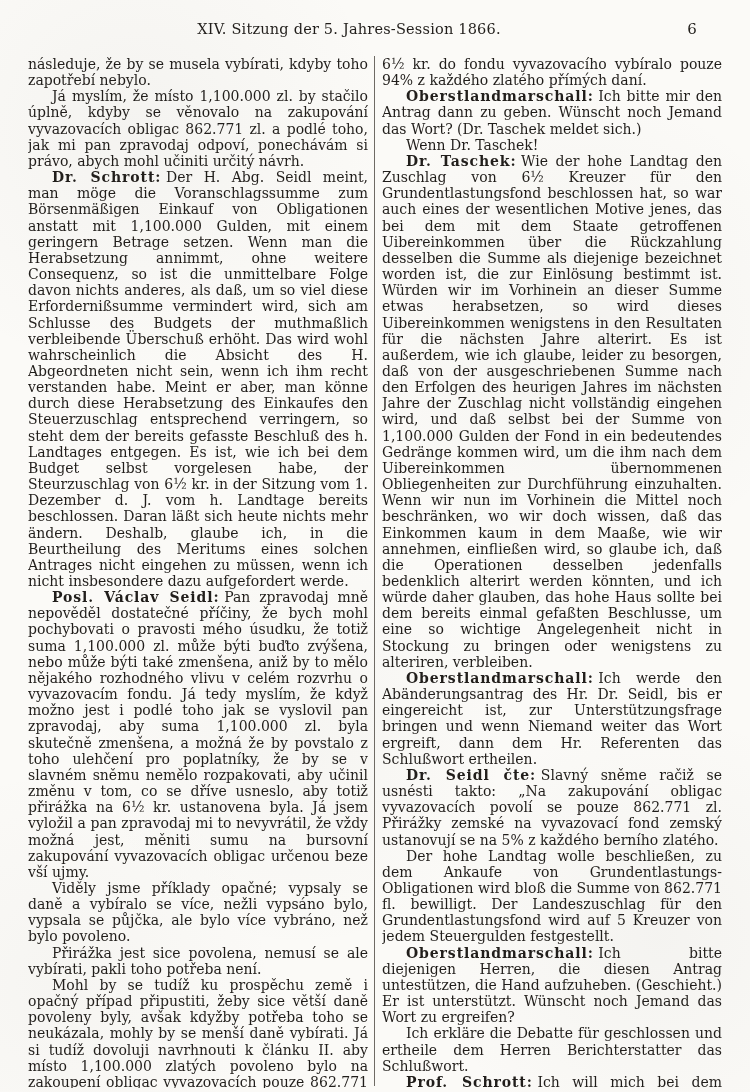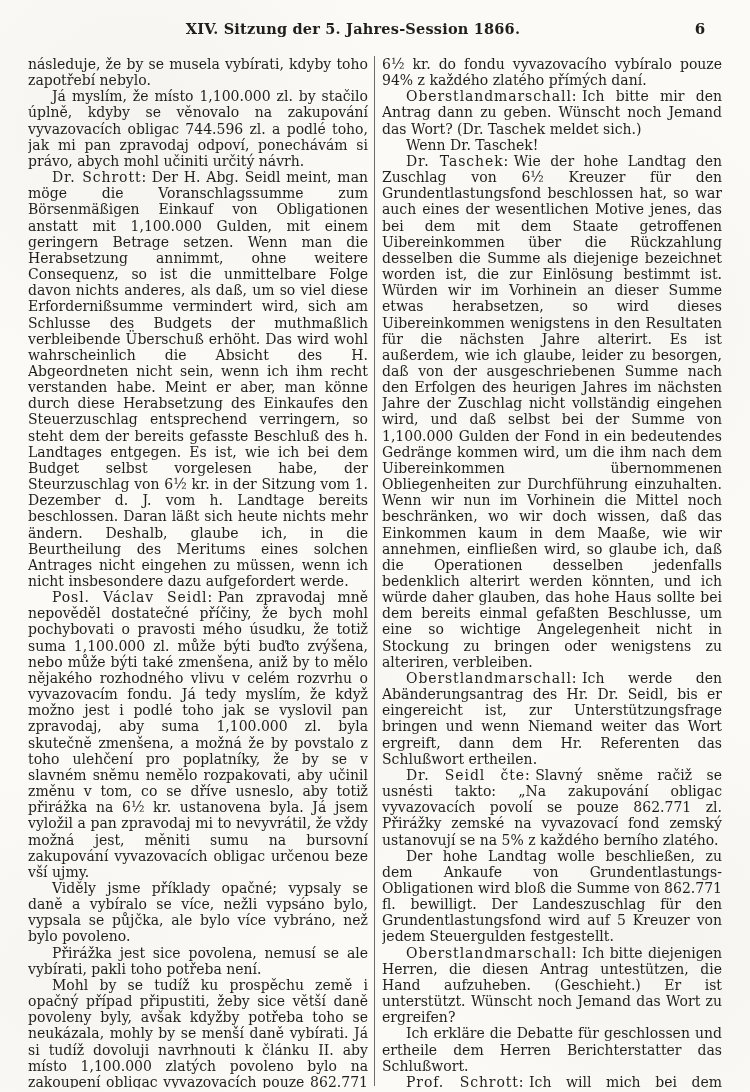--- a/index.html
+++ b/index.html
@@ -15,61 +15,61 @@
   .scan-noise{
     position:absolute;inset:0;pointer-events:none;
     background:
       radial-gradient(circle at 18% 12%, rgba(120,120,115,0.05), transparent 22%),
       radial-gradient(circle at 78% 30%, rgba(120,120,115,0.05), transparent 25%),
       radial-gradient(circle at 40% 68%, rgba(120,120,115,0.04), transparent 24%),
       radial-gradient(circle at 88% 86%, rgba(120,120,115,0.05), transparent 20%),
       radial-gradient(circle at 8% 90%, rgba(120,120,115,0.04), transparent 18%);
   }
   .page-header{
-    position:absolute;top:20px;left:28px;right:28px;
+    position:absolute;top:20px;left:28px;right:36px;
     display:flex;align-items:baseline;
-    font-weight:bold;font-size:14.5px;letter-spacing:0.2px;
+    font-weight:normal;font-size:14.5px;letter-spacing:0.2px;
     white-space:nowrap;
   }
   .hdr-left{flex:1;text-align:center;}
   .hdr-num{width:44px;text-align:center;font-size:15px;}
   .hdr-right{flex:1;text-align:center;}
   .column{
     position:absolute;top:56px;height:1032px;overflow:hidden;
     width:340px;
     font-size:14px;line-height:16.15px;
     text-align:justify;
     hyphens:none;
   }
   .column.left{left:28px;}
   .column.right{left:382px;}
   .divider{
     position:absolute;left:374px;top:56px;height:1030px;width:1px;
     background:#6e6a64;
   }
   p.para{margin:0;text-indent:24px;}
   p.para.cont{text-indent:0;}
-  .speaker{font-weight:normal;letter-spacing:0.9px;}
+  .speaker{font-weight:bold;letter-spacing:0.9px;}
   .speaker:not(:empty){margin-right:0.33em;}
 </style>
 </head>
 <body>
 
 <div class="scan-noise"></div>
 
 <div class="page-header">
   <div class="hdr-left">XIV. Sitzung der 5. Jahres-Session 1866.</div>
   <div class="hdr-num">6</div>
 </div>
 
 <div class="divider"></div>
 
 <div class="column left">
   <p class="para cont"><span class="speaker"></span><span>následuje, že by se musela vybírati, kdyby toho zapotřebí nebylo.</span></p>
-  <p class="para"><span class="speaker"></span><span>Já myslím, že místo 1,100.000 zl. by stačilo úplně, kdyby se věnovalo na zakupování vyvazovacích obligac 744.596 zl. a podlé toho, jak mi pan zpravodaj odpoví, ponechávám si právo, abych mohl učiniti určitý návrh.</span></p>
+  <p class="para"><span class="speaker"></span><span>Já myslím, že místo 1,100.000 zl. by stačilo úplně, kdyby se věnovalo na zakupování vyvazovacích obligac 862.771 zl. a podlé toho, jak mi pan zpravodaj odpoví, ponechávám si právo, abych mohl učiniti určitý návrh.</span></p>
   <p class="para"><span class="speaker">Dr. Schrott:</span><span>Der H. Abg. Seidl meint, man möge die Voranschlagssumme zum Börsenmäßigen Einkauf von Obligationen anstatt mit 1,100.000 Gulden, mit einem geringern Betrage setzen. Wenn man die Herabsetzung annimmt, ohne weitere Consequenz, so ist die unmittelbare Folge davon nichts anderes, als daß, um so viel diese Erfordernißsumme vermindert wird, sich am Schlusse des Budgets der muthmaßlich verbleibende Überschuß erhöht. Das wird wohl wahrscheinlich die Absicht des H. Abgeordneten nicht sein, wenn ich ihm recht verstanden habe. Meint er aber, man könne durch diese Herabsetzung des Einkaufes den Steuerzuschlag entsprechend verringern, so steht dem der bereits gefasste Beschluß des h. Landtages entgegen. Es ist, wie ich bei dem Budget selbst vorgelesen habe, der Steurzuschlag von 6½ kr. in der Sitzung vom 1. Dezember d. J. vom h. Landtage bereits beschlossen. Daran läßt sich heute nichts mehr ändern. Deshalb, glaube ich, in die Beurtheilung des Meritums eines solchen Antrages nicht eingehen zu müssen, wenn ich nicht insbesondere dazu aufgefordert werde.</span></p>
   <p class="para"><span class="speaker">Posl. Václav Seidl:</span><span>Pan zpravodaj mně nepověděl dostatečné příčiny, že bych mohl pochybovati o pravosti mého úsudku, že totiž suma 1,100.000 zl. může býti buďto zvýšena, nebo může býti také zmenšena, aniž by to mělo nějakého rozhodného vlivu v celém rozvrhu o vyvazovacím fondu. Já tedy myslím, že když možno jest i podlé toho jak se vyslovil pan zpravodaj, aby suma 1,100.000 zl. byla skutečně zmenšena, a možná že by povstalo z toho ulehčení pro poplatníky, že by se v slavném sněmu nemělo rozpakovati, aby učinil změnu v tom, co se dříve usneslo, aby totiž přirážka na 6½ kr. ustanovena byla. Já jsem vyložil a pan zpravodaj mi to nevyvrátil, že vždy možná jest, měniti sumu na bursovní zakupování vyvazovacích obligac určenou beze vší ujmy.</span></p>
   <p class="para"><span class="speaker"></span><span>Viděly jsme příklady opačné; vypsaly se daně a vybíralo se více, nežli vypsáno bylo, vypsala se půjčka, ale bylo více vybráno, než bylo povoleno.</span></p>
   <p class="para"><span class="speaker"></span><span>Přirážka jest sice povolena, nemusí se ale vybírati, pakli toho potřeba není.</span></p>
   <p class="para"><span class="speaker"></span><span>Mohl by se tudíž ku prospěchu země i opačný případ připustiti, žeby sice větší daně povoleny byly, avšak kdyžby potřeba toho se neukázala, mohly by se menší daně vybírati. Já si tudíž dovoluji navrhnouti k článku II. aby místo 1,100.000 zlatých povoleno bylo na zakoupení obligac vyvazovacích pouze 862.771 zl. a aby se na místě</span></p>
 </div>
 
 <div class="column right">
   <p class="para cont"><span class="speaker"></span><span>6½ kr. do fondu vyvazovacího vybíralo pouze 94% z každého zlatého přímých daní.</span></p>
   <p class="para"><span class="speaker">Oberstlandmarschall:</span><span>Ich bitte mir den Antrag dann zu geben. Wünscht noch Jemand das Wort? (Dr. Taschek meldet sich.)</span></p>

